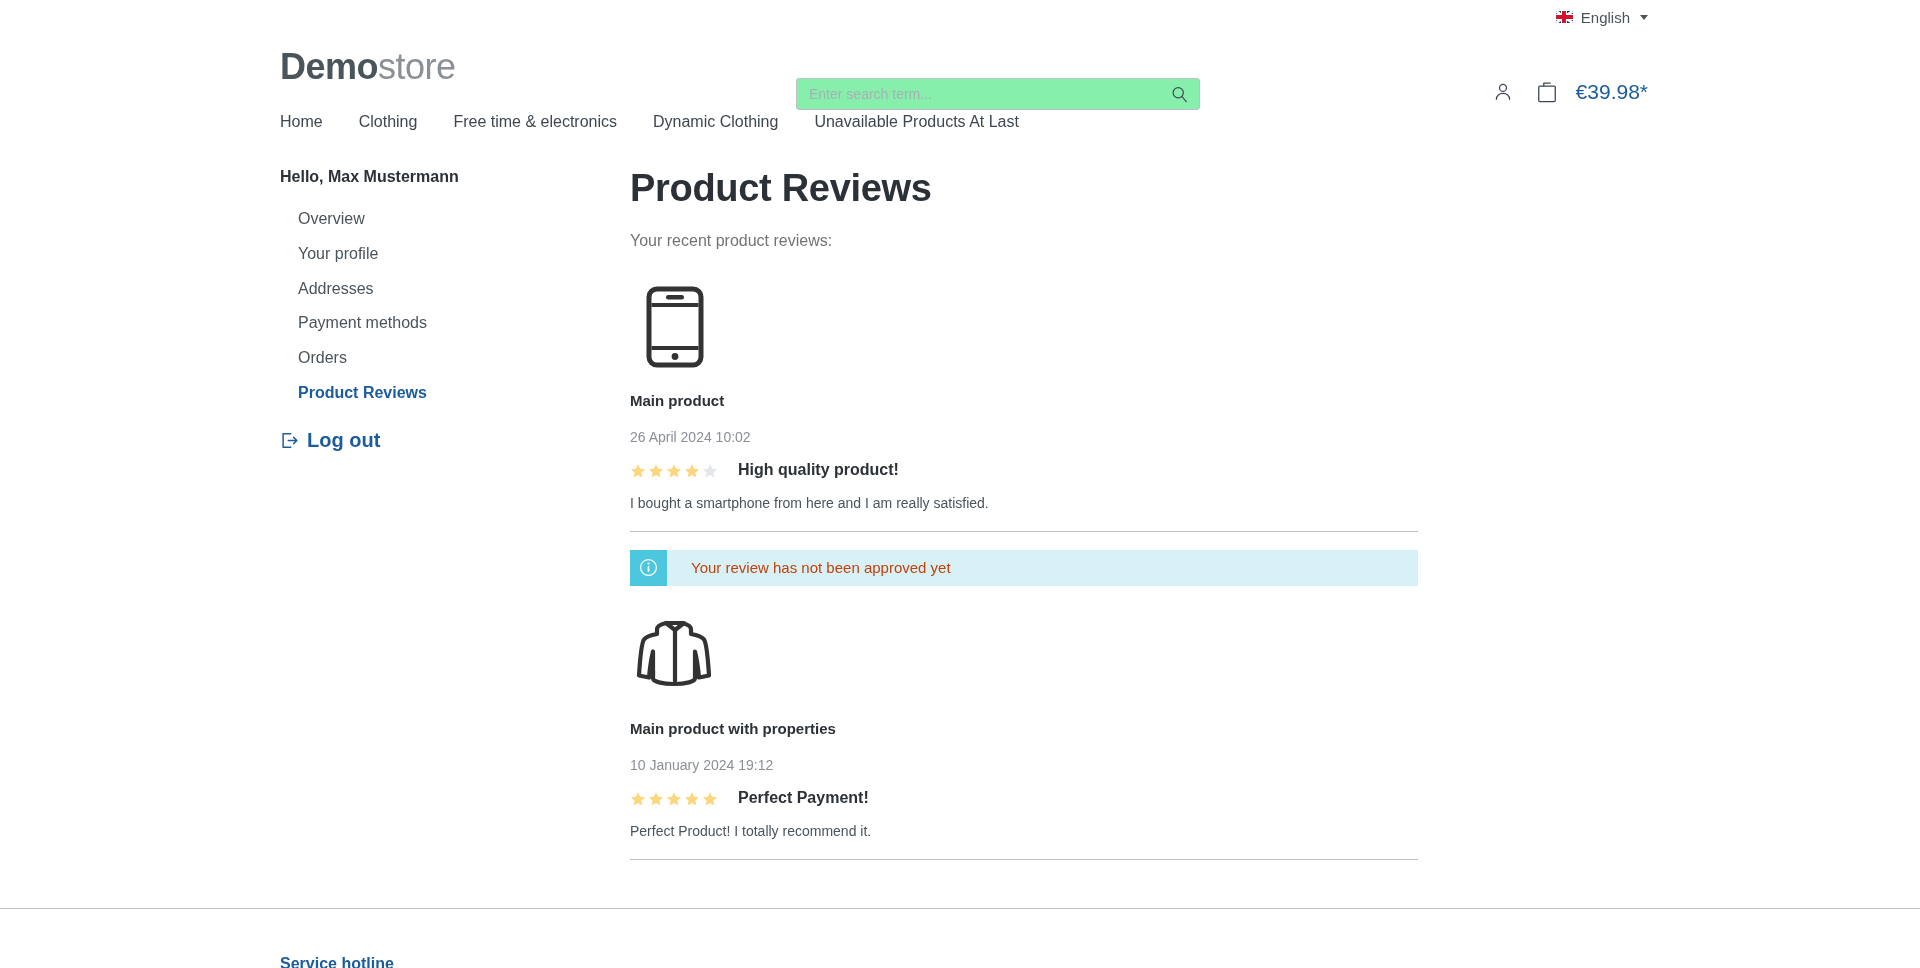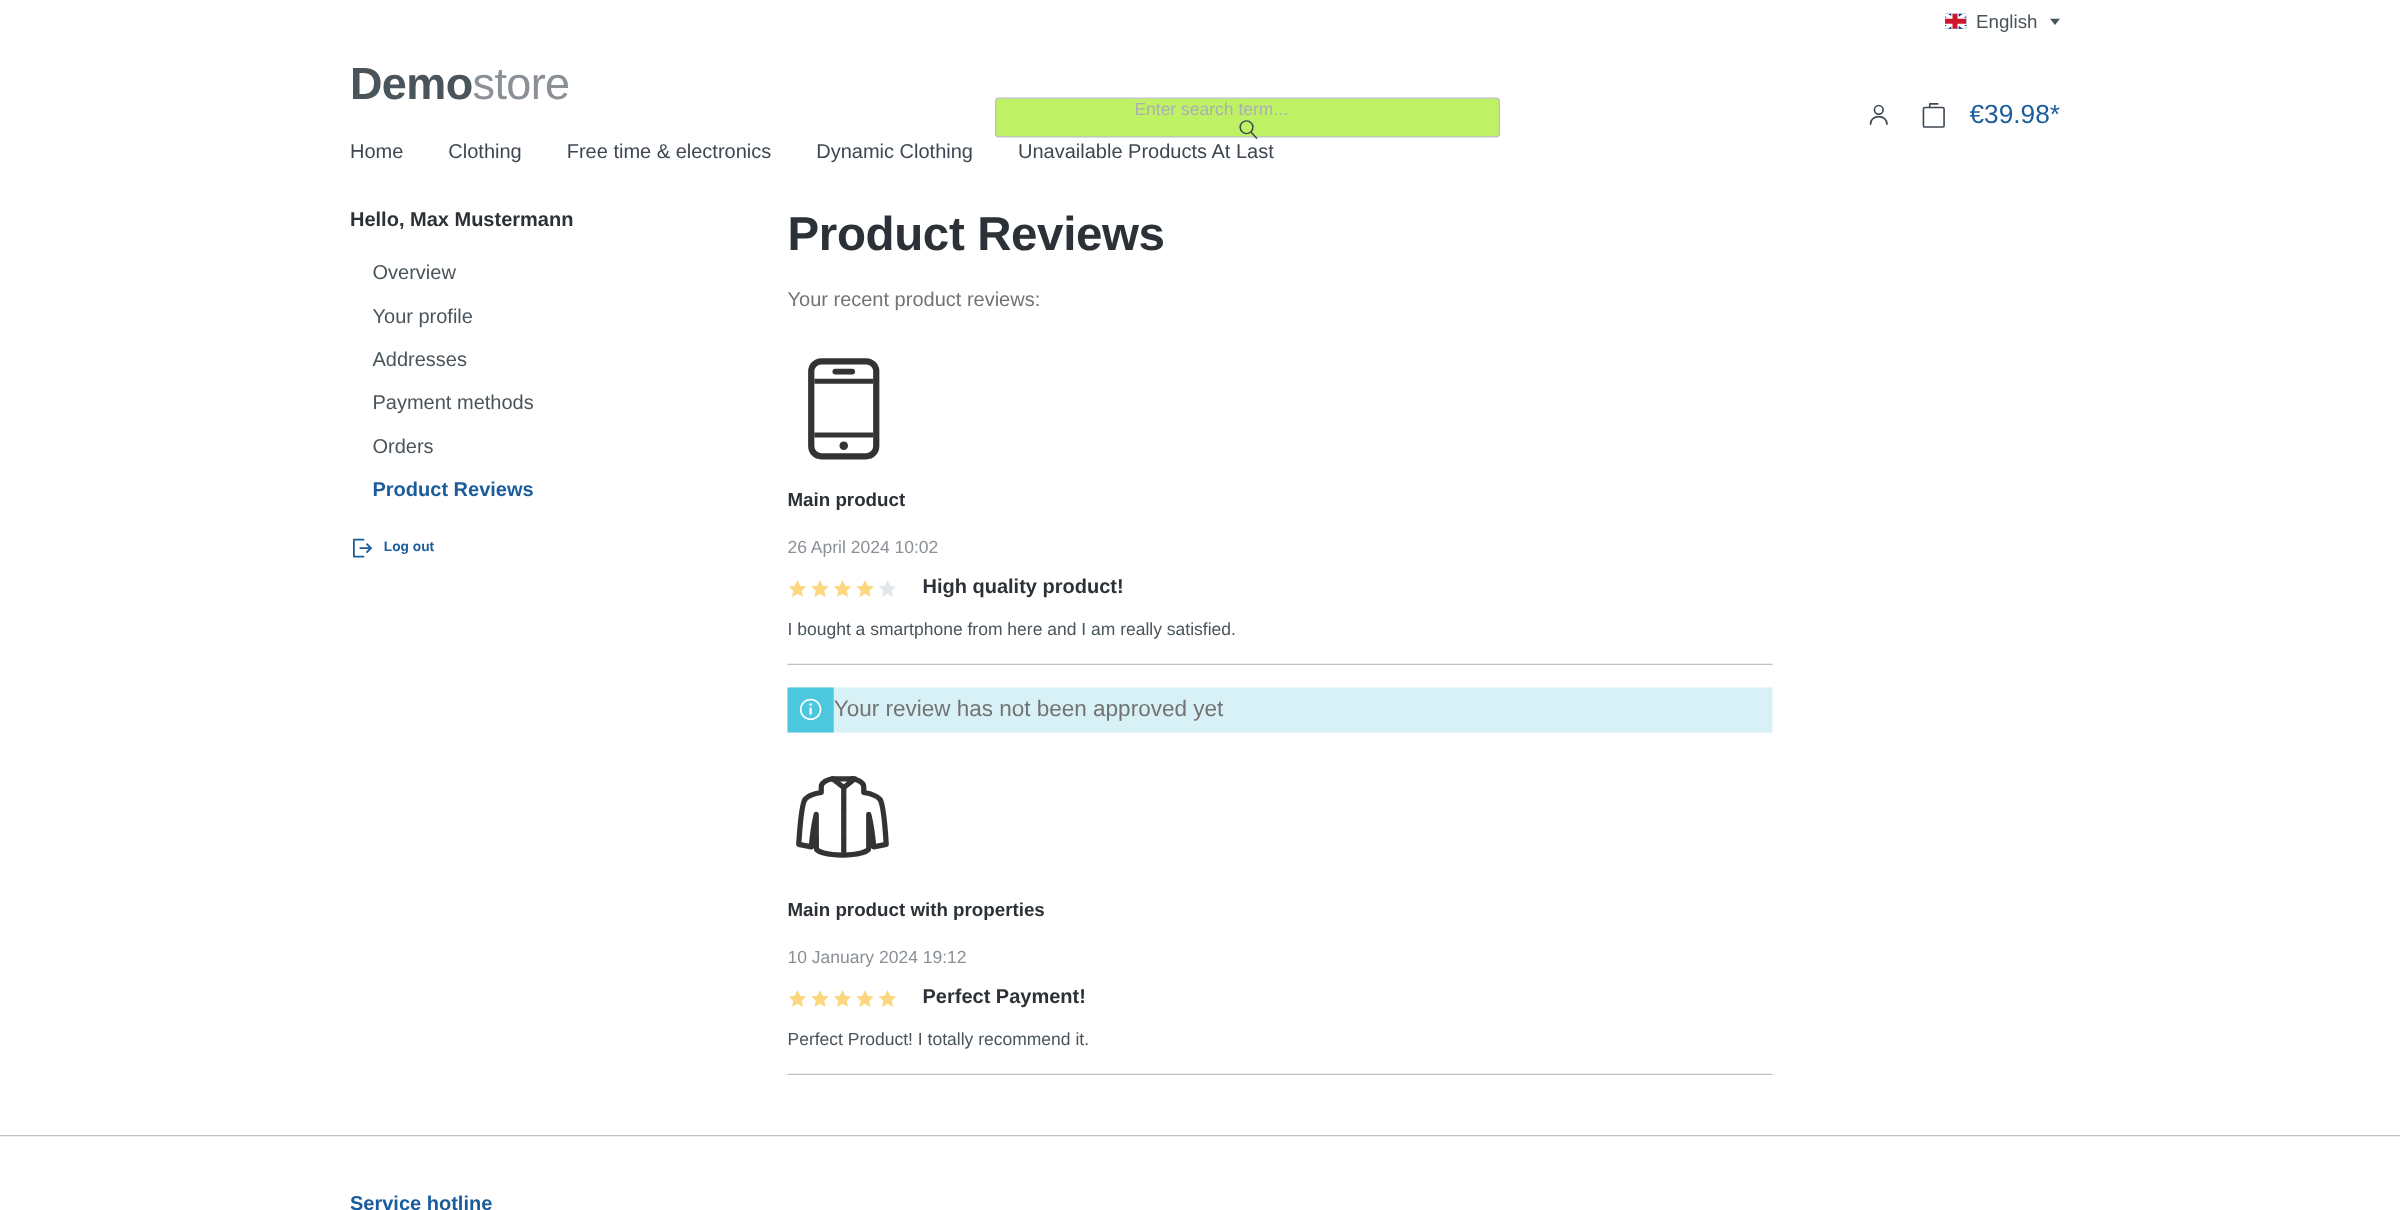--- a/index.html
+++ b/index.html
@@ -113,22 +113,21 @@
     width: 404px;
     height: 32px;
   }
   .search-box {
     width: 100%;
     height: 100%;
     border: 1px solid #bcc1c7;
     border-radius: 3px;
     display: flex;
     align-items: center;
-    background: #bef264;
-    flex-direction: column;
+    background: #86efac;
   }
   .search-box input {
     flex: 1;
     border: none;
     outline: none;
     background: transparent;
     font-family: "Liberation Sans", sans-serif;
     font-size: 14px;
     color: #4a545b;
     padding: 0 12px;
@@ -212,21 +211,21 @@
     color: #1b5c9c;
     font-weight: 700;
   }
   .logout {
     display: flex;
     align-items: center;
     gap: 8px;
     margin-top: 18px;
     color: #1b5c9c;
     font-weight: 700;
-    font-size: 11px;
+    font-size: 20px;
     cursor: pointer;
   }
 
   
   .main { flex: 1; padding-right: 272px; max-width: 1060px; }
   .page-title {
     font-size: 38px;
     font-weight: 700;
     color: #2b3136;
     line-height: 1.1;
@@ -291,22 +290,23 @@
     width: 37px;
     background: #4dc7de;
     display: flex;
     align-items: center;
     justify-content: center;
     flex: none;
   }
   .alert-text {
     display: flex;
     align-items: center;
-    font-size: 18px;
-    color: #737373;
+    padding-left: 24px;
+    font-size: 15px;
+    color: #c2410c;
   }
 
   
   .footer-divider {
     position: absolute;
     left: 0;
     right: 0;
     top: 908px;
     height: 1px;
     background: #bcc1c7;

